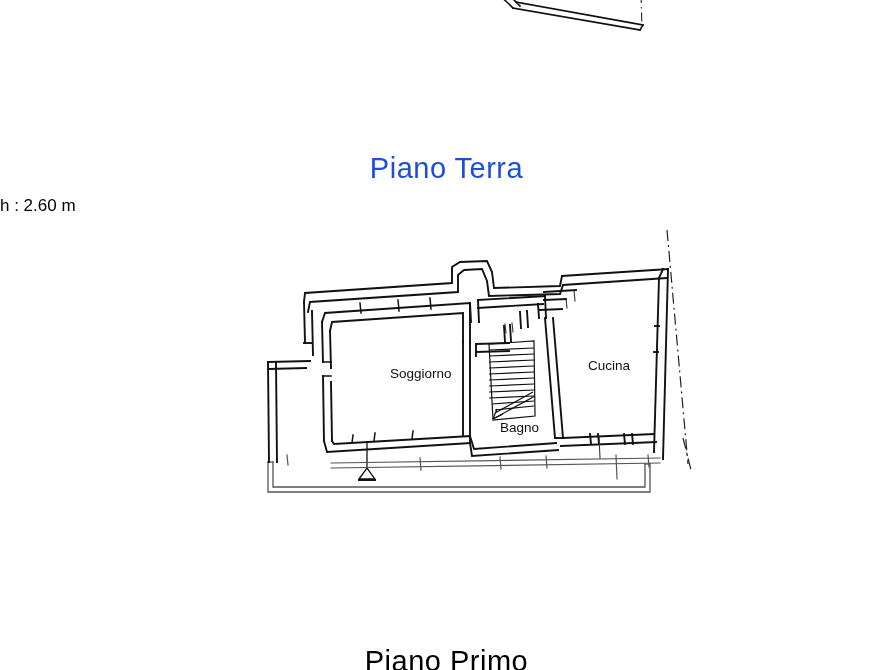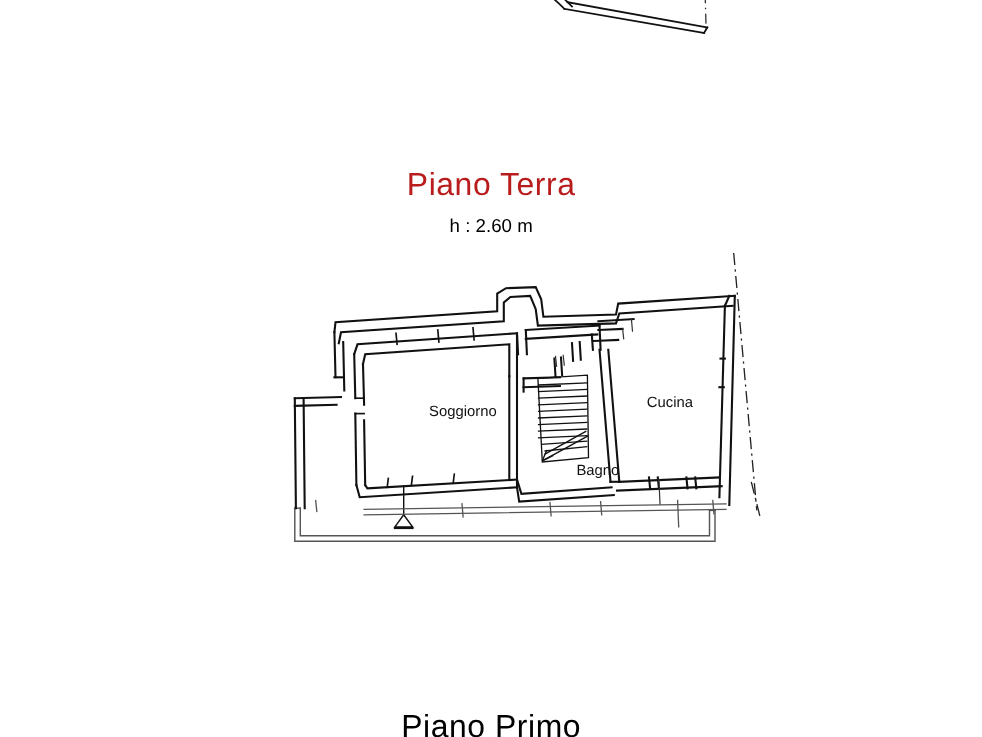--- a/index.html
+++ b/index.html
@@ -35,27 +35,26 @@
     white-space: nowrap;
     user-select: none;
   }
   #floor-title {
     left: 0;
     top: 152px;
     width: 893px;
     text-align: center;
     font-size: 29px;
     letter-spacing: 0.5px;
-    color: #b91c1c;
+    color: #1d4ed8;
   }
   #floor-height {
     left: 0;
     top: 196px;
     width: 893px;
-    text-align: center;
     font-size: 17px;
     color: #000;
   }
   #next-floor-title {
     left: 0;
     top: 645px;
     width: 893px;
     text-align: center;
     font-size: 29px;
     letter-spacing: 0.5px;
@@ -276,17 +275,17 @@
   </svg>
 
   <div class="txt" id="floor-title">Piano Terra</div>
 
   <div class="txt" id="floor-height">h : 2.60 m</div>
 
   <div class="txt room-label" style="left:360px; top:366px;margin-left:30px;">Soggiorno</div>
 
   <div class="txt room-label" style="left:588px; top:358px;">Cucina</div>
 
-  <div class="txt room-label" style="left:524px; top:420px;text-align:right;">Bagno</div>
+  <div class="txt room-label" style="left:500px; top:420px;text-align:right;">Bagno</div>
 
   <div class="txt" id="next-floor-title">Piano Primo</div>
 
 </div>
 
 </body></html>

